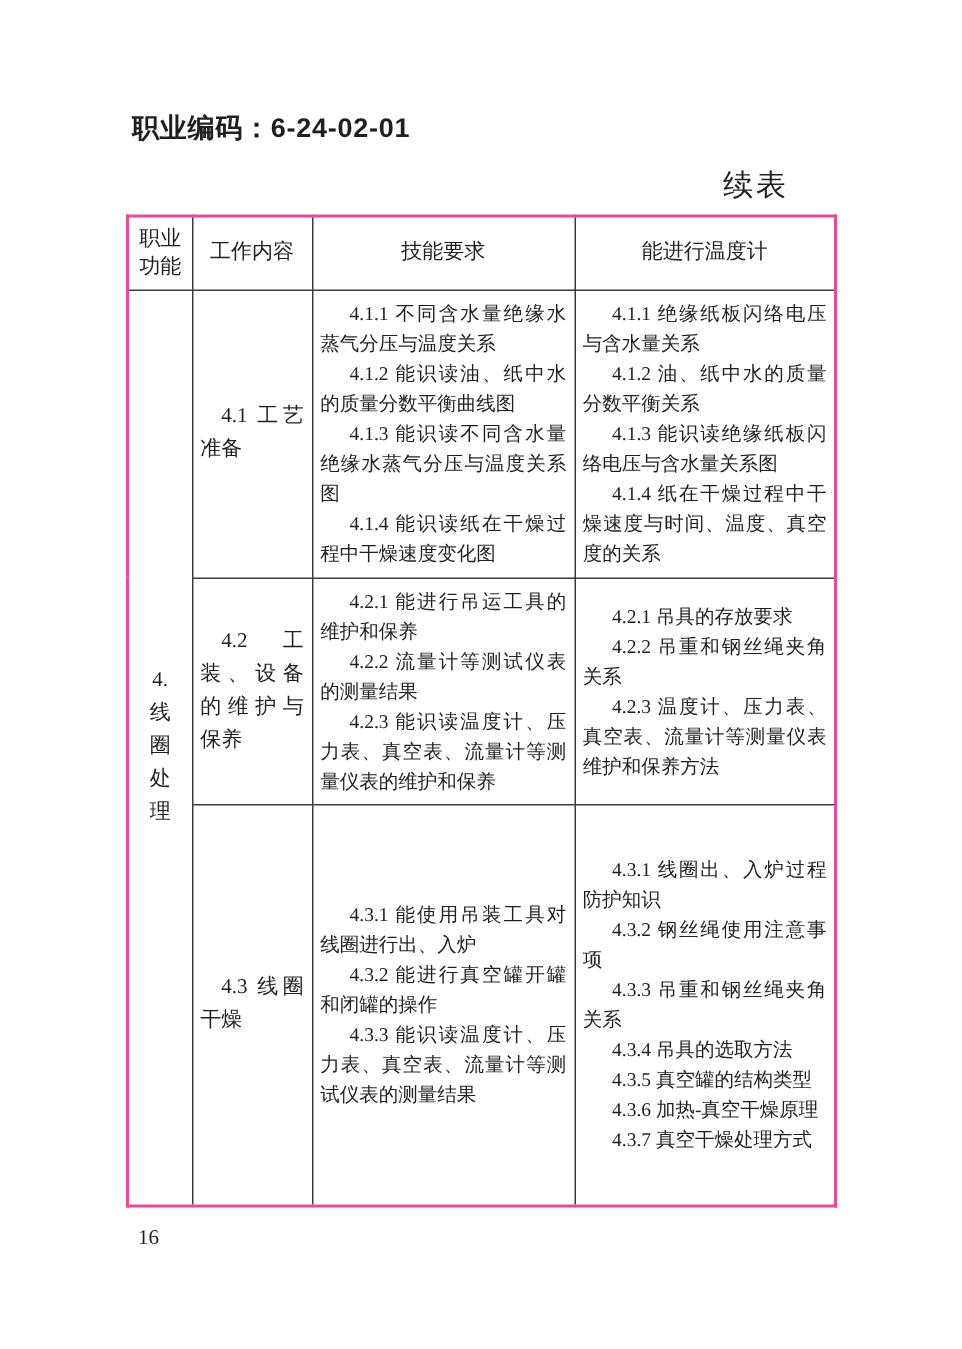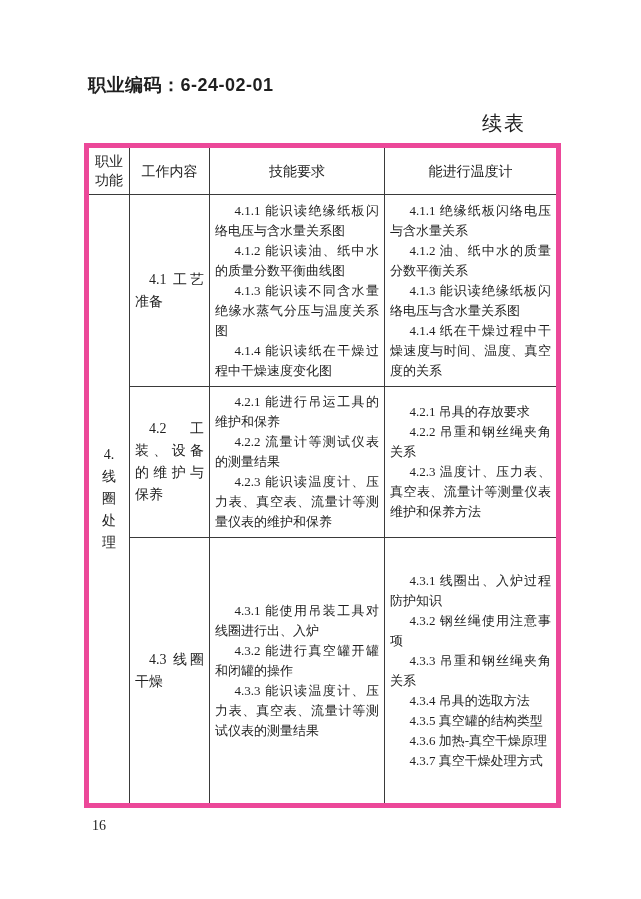--- a/index.html
+++ b/index.html
@@ -25,21 +25,21 @@
     border-collapse: collapse; table-layout: fixed;
     width: 472px;
   }
   .doc-table td, .doc-table th {
     border: 1px solid #3a3a3a;
     padding: 4px 5px;
     vertical-align: middle;
     font-weight: normal;
     box-sizing: border-box;
   }
-  .doc-table { border: 5px solid #ec4899; }
+  .doc-table { border: 2px solid #ec4899; }
   .doc-table th {
     font-size: 14px; text-align: center; line-height: 19px;
   }
   .th-function { white-space: pre-line; }
   .col-function { width: 43px; }
   .col-work { width: 80px; }
   .col-skills { width: 175px; }
   .col-knowledge { width: 174px; }
   tr.hdr { height: 49px; }
   tr.r0 { height: 192px; }
@@ -92,21 +92,21 @@
       <span class="function-text">4.
 线
 圈
 处
 理</span>
     </td>
     <td class="work-cell">
       <p class="work-text">4.1 工艺准备</p>
     </td>
     <td class="items-cell">
-      <p class="item">4.1.1 能识读绝缘纸板闪络电压与含水量关系图</p>
+      <p class="item">4.1.1 不同含水量绝缘水蒸气分压与温度关系</p>
       <p class="item">4.1.2 能识读油、纸中水的质量分数平衡曲线图</p>
       <p class="item">4.1.3 能识读不同含水量绝缘水蒸气分压与温度关系图</p>
       <p class="item">4.1.4 能识读纸在干燥过程中干燥速度变化图</p>
     </td>
     <td class="items-cell">
       <p class="item">4.1.1 绝缘纸板闪络电压与含水量关系</p>
       <p class="item">4.1.2 油、纸中水的质量分数平衡关系</p>
       <p class="item">4.1.3 能识读绝缘纸板闪络电压与含水量关系图</p>
       <p class="item">4.1.4 纸在干燥过程中干燥速度与时间、温度、真空度的关系</p>
     </td>

